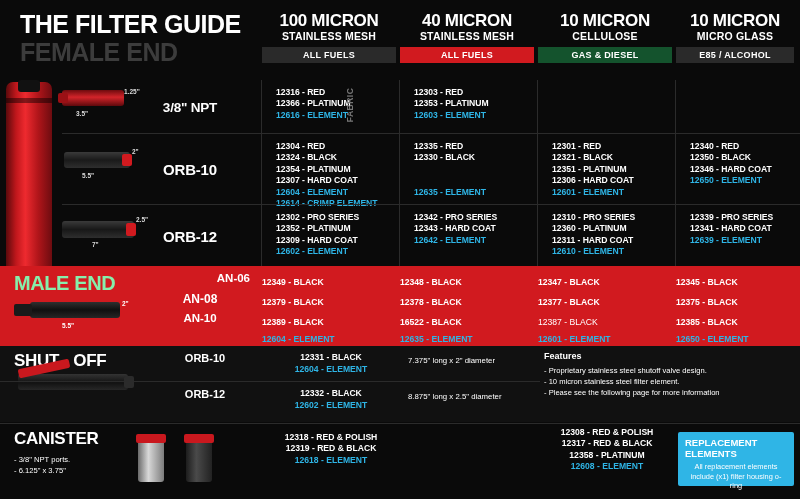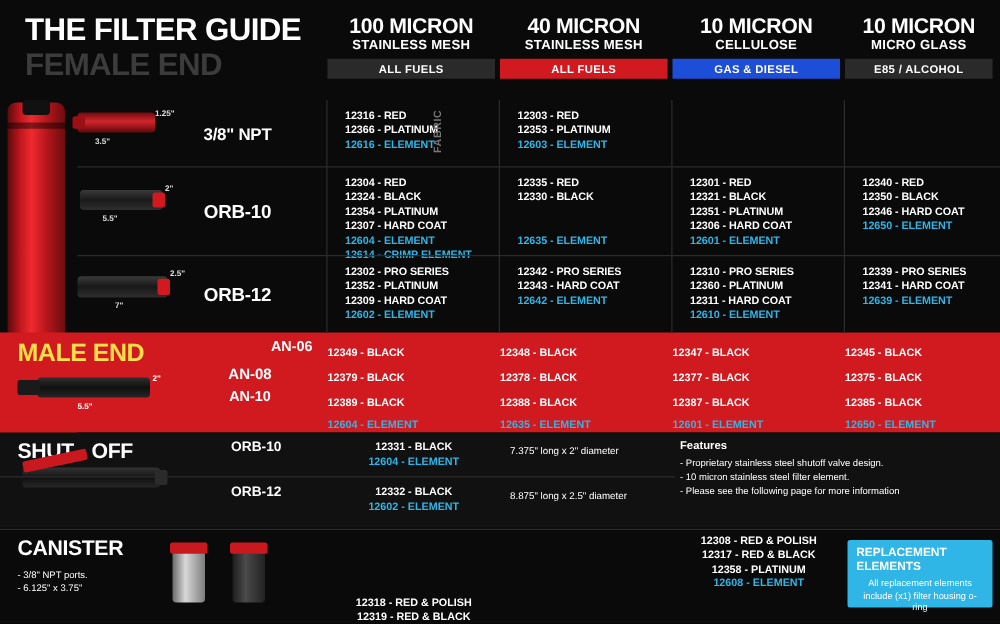--- a/index.html
+++ b/index.html
@@ -12,21 +12,21 @@
   .hdr{position:absolute;left:0;top:0;width:800px;height:78px;}
   .title1{position:absolute;left:20px;top:10px;font-size:25px;font-weight:bold;letter-spacing:-0.5px;color:#fff;}
   .title2{position:absolute;left:20px;top:38px;font-size:25px;font-weight:bold;letter-spacing:-0.5px;color:#3c3c3c;}
 
   .colhdr{position:absolute;top:12px;text-align:center;}
   .colhdr .m1{font-size:17px;font-weight:bold;letter-spacing:-0.3px;color:#fff;line-height:17px;}
   .colhdr .m2{font-size:10.5px;font-weight:bold;letter-spacing:0.2px;color:#fff;line-height:13px;margin-top:1px;}
   .colhdr .bar{margin-top:4px;font-size:9px;font-weight:bold;letter-spacing:0.3px;padding:3px 0 3px;}
   .bar-dark{background:#2a2a2a;color:#fff;}
   .bar-red{background:#d11a1f;color:#fff;}
-  .bar-gray{background:#1d4ed8;color:#fff;}
+  .bar-gray{background:#14532d;color:#fff;}
 
   
   .leftimg{position:absolute;left:0;top:78px;width:62px;height:330px;overflow:hidden;}
   .bottle{position:absolute;left:6px;top:4px;width:46px;height:250px;border-radius:7px 7px 4px 4px;
      background:linear-gradient(90deg,#5b0a0c 0%,#c0171c 22%,#ee2a2f 42%,#b0151a 70%,#6d0c10 100%);}
   .bottle:after{content:"";position:absolute;left:0;top:16px;width:46px;height:5px;background:rgba(0,0,0,.45);}
   .bottlecap{position:absolute;left:12px;top:-2px;width:22px;height:12px;background:#111;border-radius:3px;}
   .redbar{position:absolute;left:0;top:250px;width:62px;height:80px;
      background:linear-gradient(180deg,#8d1114 0%,#d9232a 45%,#7a0f13 100%);}
 
@@ -36,21 +36,21 @@
      font-size:13.5px;font-weight:bold;letter-spacing:-0.2px;}
   .cell{position:absolute;top:0;height:100%;padding-top:5px;box-sizing:border-box;text-align:center;}
   .cell .ln{font-size:8.6px;font-weight:bold;line-height:11.4px;letter-spacing:-0.05px;white-space:nowrap;}
 
   
   .fit{position:absolute;}
   .dimtxt{position:absolute;font-size:6.5px;color:#ddd;font-weight:bold;}
 
   
   .maleband{position:absolute;left:0;width:800px;background:#d11a1f;}
-  .maleband .lbl{position:absolute;left:14px;font-size:20px;font-weight:bold;letter-spacing:-0.4px;color:#fde047;}
+  .maleband .lbl{position:absolute;left:14px;font-size:20px;font-weight:bold;letter-spacing:-0.4px;color:#86efac;}
 
   
   .shut{position:absolute;left:0;width:800px;background:#111;}
   .featbox{position:absolute;font-size:7.6px;line-height:11px;color:#fff;}
   .featbox b{font-size:9px;}
 
   
   .repl{position:absolute;background:#2fb5e6;color:#fff;border-radius:2px;padding:5px 7px;box-sizing:border-box;}
   .repl .t{font-size:9.5px;font-weight:bold;line-height:11px;}
   .repl .s{font-size:7.4px;line-height:9.5px;margin-top:3px;text-align:center;}
@@ -205,27 +205,27 @@
 
     <div style="position:absolute;left:262px;top:6px;width:138px;">
       <div class="ln" style="font-size:8.6px;font-weight:bold;line-height:20px;">12349 - BLACK</div>
       <div class="ln" style="font-size:8.6px;font-weight:bold;line-height:20px;">12379 - BLACK</div>
       <div class="ln" style="font-size:8.6px;font-weight:bold;line-height:20px;">12389 - BLACK</div>
       <div class="ln blue" style="font-size:8.6px;font-weight:bold;line-height:14px;">12604 - ELEMENT</div>
     </div>
     <div style="position:absolute;left:400px;top:6px;width:138px;">
       <div class="ln" style="font-size:8.6px;font-weight:bold;line-height:20px;">12348 - BLACK</div>
       <div class="ln" style="font-size:8.6px;font-weight:bold;line-height:20px;">12378 - BLACK</div>
-      <div class="ln" style="font-size:8.6px;font-weight:bold;line-height:20px;">12388 - BLACK</div>
+      <div class="ln" style="font-size:8.6px;font-weight:bold;line-height:20px;">16522 - BLACK</div>
       <div class="ln blue" style="font-size:8.6px;font-weight:bold;line-height:14px;">12635 - ELEMENT</div>
     </div>
     <div style="position:absolute;left:538px;top:6px;width:138px;">
       <div class="ln" style="font-size:8.6px;font-weight:bold;line-height:20px;">12347 - BLACK</div>
       <div class="ln" style="font-size:8.6px;font-weight:bold;line-height:20px;">12377 - BLACK</div>
-      <div class="ln" style="font-size:8.6px;font-weight:bold;line-height:20px;">12387 - BLACK</div>
+      <div class="ln" style="font-size:8.6px;font-weight:normal;line-height:20px;">12387 - BLACK</div>
       <div class="ln blue" style="font-size:8.6px;font-weight:bold;line-height:14px;">12601 - ELEMENT</div>
     </div>
     <div style="position:absolute;left:676px;top:6px;width:124px;">
       <div class="ln" style="font-size:8.6px;font-weight:bold;line-height:20px;">12345 - BLACK</div>
       <div class="ln" style="font-size:8.6px;font-weight:bold;line-height:20px;">12375 - BLACK</div>
       <div class="ln" style="font-size:8.6px;font-weight:bold;line-height:20px;">12385 - BLACK</div>
       <div class="ln blue" style="font-size:8.6px;font-weight:bold;line-height:14px;">12650 - ELEMENT</div>
     </div>
   </div>
 
@@ -267,21 +267,21 @@
       <div>- 3/8" NPT ports.</div>
       <div>- 6.125" x 3.75"</div>
     </div>
 
     <div style="position:absolute;left:138px;top:16px;width:26px;height:42px;background:linear-gradient(90deg,#6a6a6a,#d8d8d8 40%,#7c7c7c);border-radius:3px;"></div>
     <div style="position:absolute;left:136px;top:10px;width:30px;height:9px;background:#c9181e;border-radius:2px;"></div>
     <div style="position:absolute;left:186px;top:16px;width:26px;height:42px;background:linear-gradient(90deg,#1d1d1d,#4a4a4a 40%,#222);border-radius:3px;"></div>
     <div style="position:absolute;left:184px;top:10px;width:30px;height:9px;background:#c9181e;border-radius:2px;"></div>
 
     <div style="position:absolute;left:262px;top:8px;width:138px;text-align:center;">
-      <div class="ln" style="font-size:8.6px;font-weight:bold;line-height:11.4px;margin-top:45px;">12318 - RED &amp; POLISH</div>
+      <div class="ln" style="font-size:8.6px;font-weight:bold;line-height:11.4px;">12318 - RED &amp; POLISH</div>
       <div class="ln" style="font-size:8.6px;font-weight:bold;line-height:11.4px;">12319 - RED &amp; BLACK</div>
       <div class="ln blue" style="font-size:8.6px;font-weight:bold;line-height:11.4px;">12618 - ELEMENT</div>
     </div>
 
     <div style="position:absolute;left:538px;top:3px;width:138px;text-align:center;">
       <div class="ln" style="font-size:8.6px;font-weight:bold;line-height:11.4px;">12308 - RED &amp; POLISH</div>
       <div class="ln" style="font-size:8.6px;font-weight:bold;line-height:11.4px;">12317 - RED &amp; BLACK</div>
       <div class="ln" style="font-size:8.6px;font-weight:bold;line-height:11.4px;">12358 - PLATINUM</div>
       <div class="ln blue" style="font-size:8.6px;font-weight:bold;line-height:11.4px;">12608 - ELEMENT</div>
     </div>

